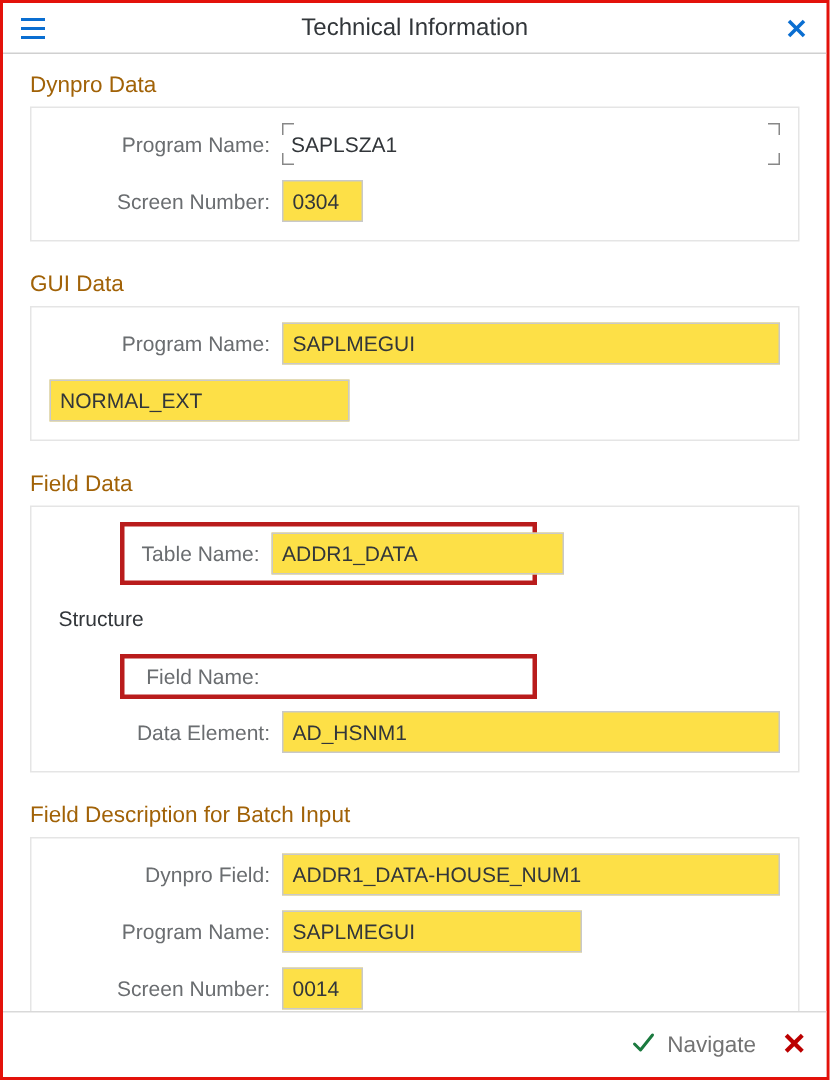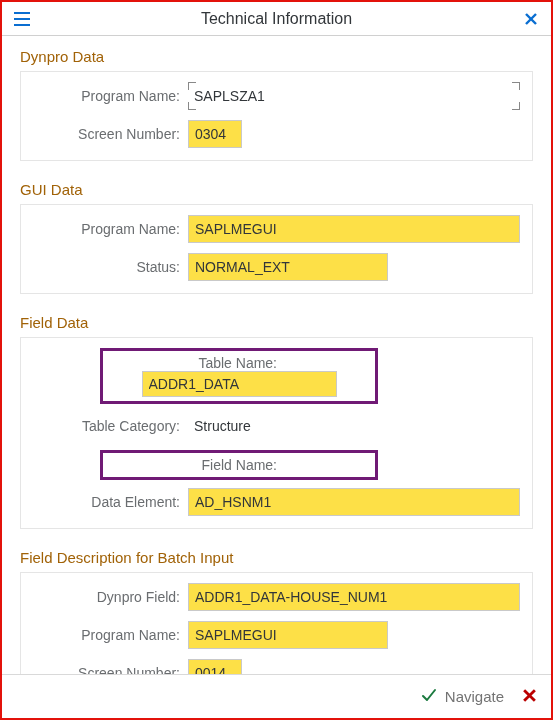--- a/index.html
+++ b/index.html
@@ -105,28 +105,27 @@
     position: absolute;
     width: 8px;
     height: 28px;
     border: 1px solid #888;
   }
   .bracket.tl { top: 0; left: 0; border-right: none; border-bottom: none; width:8px; height:8px;}
   .bracket.bl { bottom: 0; left: 0; border-right: none; border-top: none; width:8px; height:8px;}
   .bracket.tr { top: 0; right: 0; border-left: none; border-bottom: none; width:8px; height:8px;}
   .bracket.br { bottom: 0; right: 0; border-left: none; border-top: none; width:8px; height:8px;}
   .hl-row {
-    border: 3px solid #701a75;
+    border: 3px solid #b91c1c;
     padding: 4px 6px;
-    margin-left: 67px;
+    margin-left: 47px;
     width: 278px;
     display: flex;
     align-items: center;
     margin-bottom: 8px;
-    flex-direction: column;
   }
   .hl-row .label {
     width: 92px;
   }
   .hl-row .value-input {
     flex: 1;
   }
   .footer {
     position: absolute;
     bottom: 0;
@@ -195,35 +194,33 @@
   </div>
 
   <div class="section">
     <div class="section-title">GUI Data</div>
     <div class="section-box">
       <div class="row">
         <div class="label">Program Name:</div>
         <input class="value-input w-full" readonly="" value="SAPLMEGUI" style="">
       </div>
       <div class="row">
-        <div class="label">Status:</div>
         <input class="value-input w-mid" readonly="" value="NORMAL_EXT" style="">
       </div>
     </div>
   </div>
 
   <div class="section">
     <div class="section-title">Field Data</div>
     <div class="section-box">
       <div class="hl-row">
         <div class="label">Table Name:</div>
         <input class="value-input" readonly="" value="ADDR1_DATA" style="">
       </div>
       <div class="row">
-        <div class="label">Table Category:</div>
         <div class="value-static">Structure</div>
       </div>
       <div class="hl-row">
         <div class="label">Field Name:</div>
       </div>
       <div class="row">
         <div class="label">Data Element:</div>
         <input class="value-input w-full" readonly="" value="AD_HSNM1" style="">
       </div>
     </div>

